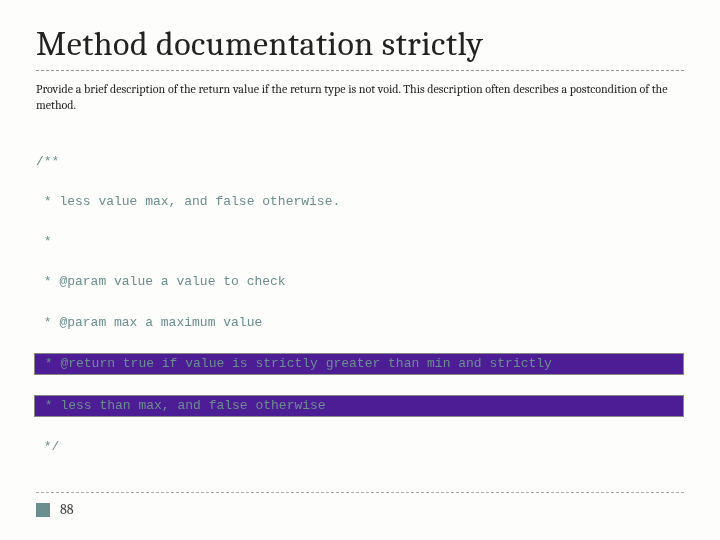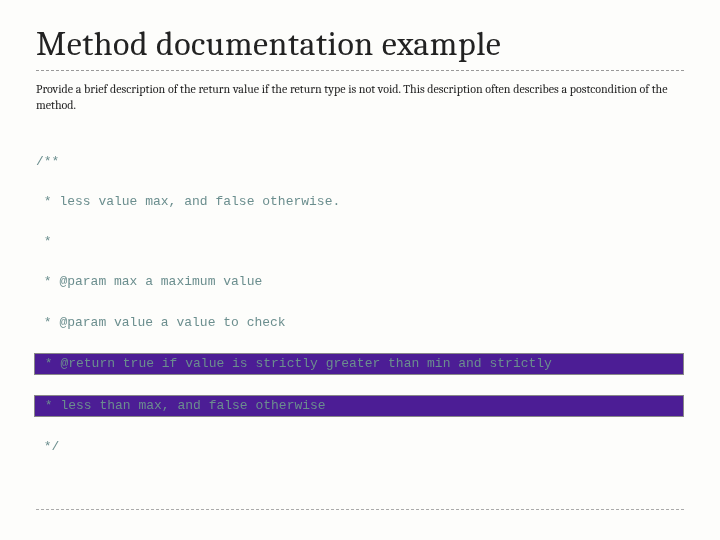--- a/index.html
+++ b/index.html
@@ -65,34 +65,38 @@
     display: inline-block;
   }
   .pagenum {
     font-size: 14px;
     color: #444;
   }
 </style>
 </head>
 <body>
 
-<h1 class="title">Method documentation example</h1>
+<h1 class="title">Method documentation strictly</h1>
 <hr class="dashed-hr">
 
 <p class="desc">Provide a brief description of the return value if the return type is not void. This description often describes a postcondition of the method.</p>
 
 <div class="code">
 <span class="line">/**</span>
 <span class="line"> * less value max, and false otherwise.</span>
 <span class="line"> *</span>
+<span class="line"> * @param value a value to check</span>
 <span class="line"> * @param max a maximum value</span>
-<span class="line"> * @param value a value to check</span>
 <span class="line hl"> * @return true if value is strictly greater than min and strictly</span>
 <span class="line hl"> * less than max, and false otherwise</span>
 <span class="line"> */</span>
 
 
 
 </div>
 
 <div class="footer">
   <hr class="footer-hr">
+  <div class="footer-row">
+    <span class="foot-icon"></span>
+    <span class="pagenum">88</span>
+  </div>
 </div>
 
 </body></html>

